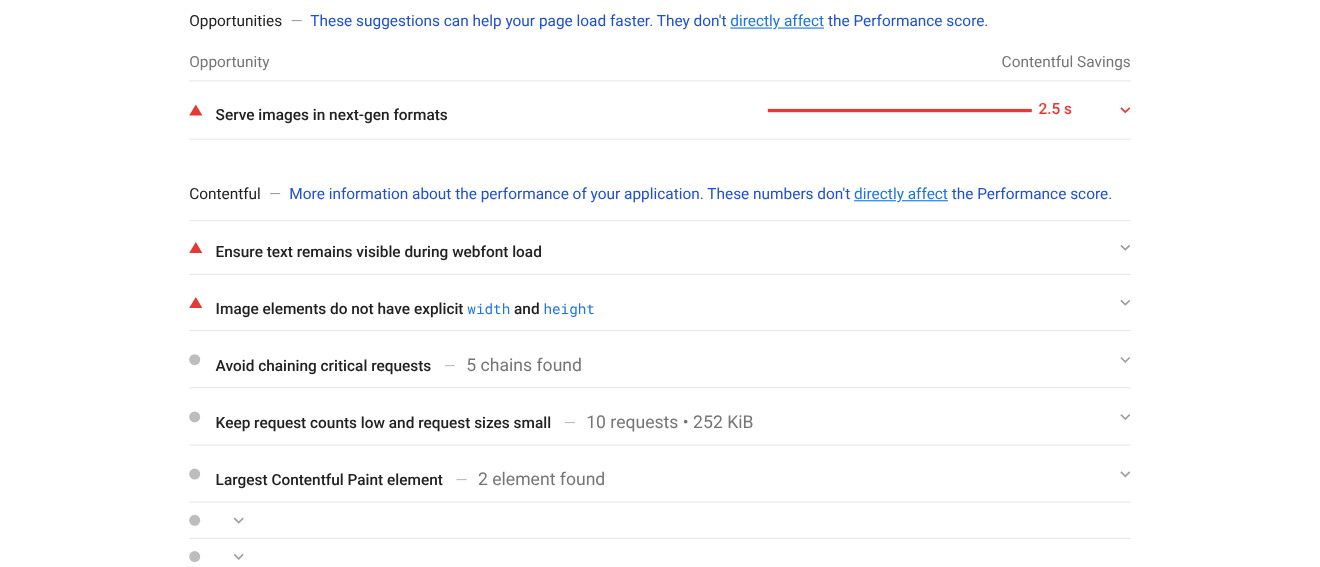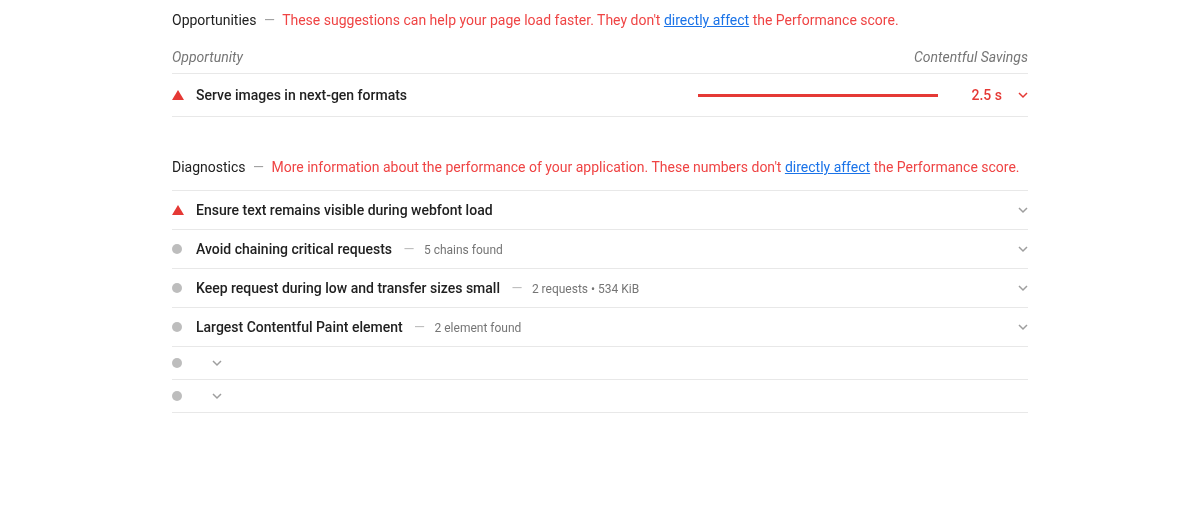--- a/index.html
+++ b/index.html
@@ -15,29 +15,28 @@
     .section-header {
       line-height: 1.5;
       margin-bottom: 12px;
     }
     .section-title {
       font-weight: 400;
       color: #212121;
       font-size: 14px;
     }
     .dash { color: #9e9e9e; margin: 0 4px; }
-    .section-desc { color: #ef4444; }
+    .section-desc { color: #1d4ed8; }
     .link { color: #1a73e8; text-decoration: underline; cursor: pointer; }
     .col-headers {
       display: flex;
       justify-content: space-between;
       color: #757575;
       font-size: 14px;
       padding: 6px 0 8px 0;
-      font-style: italic;
     }
     .divider { border-top: 1px solid #e8e8e8; }
     .opp-row {
       display: flex;
       align-items: center;
       padding: 13px 0;
       border-bottom: 1px solid #e8e8e8;
       cursor: pointer;
     }
     .icon-col {
@@ -55,37 +54,36 @@
     .dot-gray {
       width: 10px; height: 10px;
       border-radius: 50%;
       background: #bdbdbd;
     }
     .row-title-bold {
       font-weight: 500;
       color: #212121;
       font-size: 14px;
     }
-    .flex-grow { flex: 1; }
+    .flex-grow { flex: 1; margin-top: 10px; }
     .bar-wrap {
       width: 240px;
       display: flex;
       align-items: center;
     }
     .bar {
       height: 3px;
       background: #e53935;
       width: 100%;
     }
     .savings {
       color: #e53935;
       font-weight: 500;
       font-size: 14px;
       width: 58px;
-      text-align: right;
       margin-left: 6px;
     }
     .chev-col {
       width: 20px;
       display: flex;
       justify-content: flex-end;
       align-items: center;
       margin-left: 6px;
     }
     .chev {
@@ -102,21 +100,21 @@
       cursor: pointer;
     }
     .diag-title {
       font-weight: 500;
       color: #212121;
       font-size: 14px;
       text-align: center;
     }
     .diag-detail {
       color: #757575;
-      font-size: 12px;
+      font-size: 16px;
     }
     .dash2 { color: #bdbdbd; margin: 0 6px 0 8px; }
     code.mono {
       font-family: "Roboto Mono", Menlo, Consolas, monospace;
       color: #1a73e8;
       font-size: 13px;
     }
     .and-text { color: #212121; font-weight: 500; }
   </style>
 </head>
@@ -147,21 +145,21 @@
     <span class="chev">
       <svg width="10" height="10" viewBox="0 0 10 10">
           <path d="M1 3 L5 7 L9 3" stroke="#e53935" stroke-width="1.5" fill="none"></path>
         </svg>
     </span>
   </div>
 </div>
 
 <div class="diag-section">
   <div class="section-header">
-    <span class="section-title">Diagnostics</span>
+    <span class="section-title">Contentful</span>
     <span class="dash">—</span>
     <span class="section-desc">More information about the performance of your application. These numbers don't </span><a class="link">directly affect</a><span class="section-desc"> the Performance score.</span>
   </div>
   <div class="divider"></div>
 
   <div class="diag-row">
     <div class="icon-col">
         <div class="tri-red"></div>
       </div>
     <div class="flex-grow">
@@ -169,20 +167,35 @@
     </div>
     <div class="chev-col">
         <span class="chev">
           <svg width="10" height="10" viewBox="0 0 10 10">
             <path d="M1 3 L5 7 L9 3" stroke="#9e9e9e" stroke-width="1.5" fill="none"></path>
           </svg>
         </span>
       </div>
   </div>
 
+  <div class="diag-row">
+    <div class="icon-col">
+        <div class="tri-red"></div>
+      </div>
+    <div class="flex-grow">
+      <span class="diag-title">Image elements do not have explicit </span><code class="mono">width</code><span class="and-text"> and </span><code class="mono">height</code>
+    </div>
+    <div class="chev-col">
+        <span class="chev">
+          <svg width="10" height="10" viewBox="0 0 10 10">
+            <path d="M1 3 L5 7 L9 3" stroke="#9e9e9e" stroke-width="1.5" fill="none"></path>
+          </svg>
+        </span>
+      </div>
+  </div>
 
   <div class="diag-row">
     <div class="icon-col">
         <div class="dot-gray"></div>
       </div>
     <div class="flex-grow">
       <span class="diag-title">Avoid chaining critical requests</span>
       <span class="dash2">—</span>
       <span class="diag-detail">5 chains found</span>
     </div>
@@ -193,23 +206,23 @@
           </svg>
         </span>
       </div>
   </div>
 
   <div class="diag-row">
     <div class="icon-col">
         <div class="dot-gray"></div>
       </div>
     <div class="flex-grow">
-      <span class="diag-title">Keep request during low and transfer sizes small</span>
+      <span class="diag-title">Keep request counts low and request sizes small</span>
       <span class="dash2">—</span>
-      <span class="diag-detail">2 requests • 534 KiB</span>
+      <span class="diag-detail">10 requests • 252 KiB</span>
     </div>
     <div class="chev-col">
         <span class="chev">
           <svg width="10" height="10" viewBox="0 0 10 10">
             <path d="M1 3 L5 7 L9 3" stroke="#9e9e9e" stroke-width="1.5" fill="none"></path>
           </svg>
         </span>
       </div>
   </div>
 

